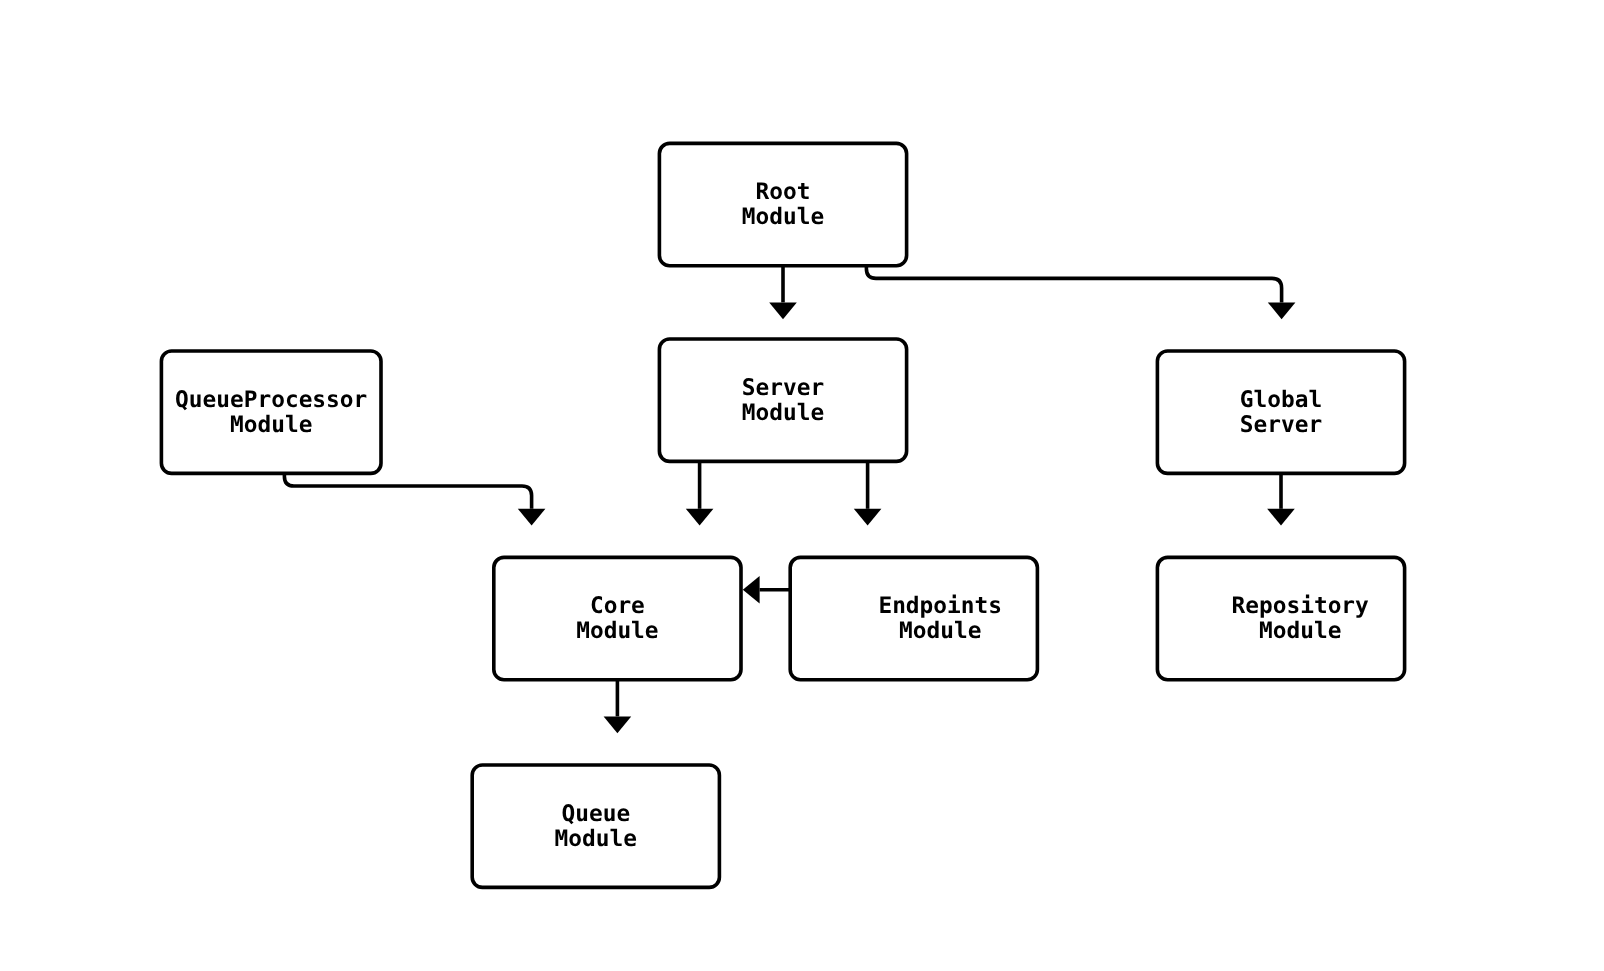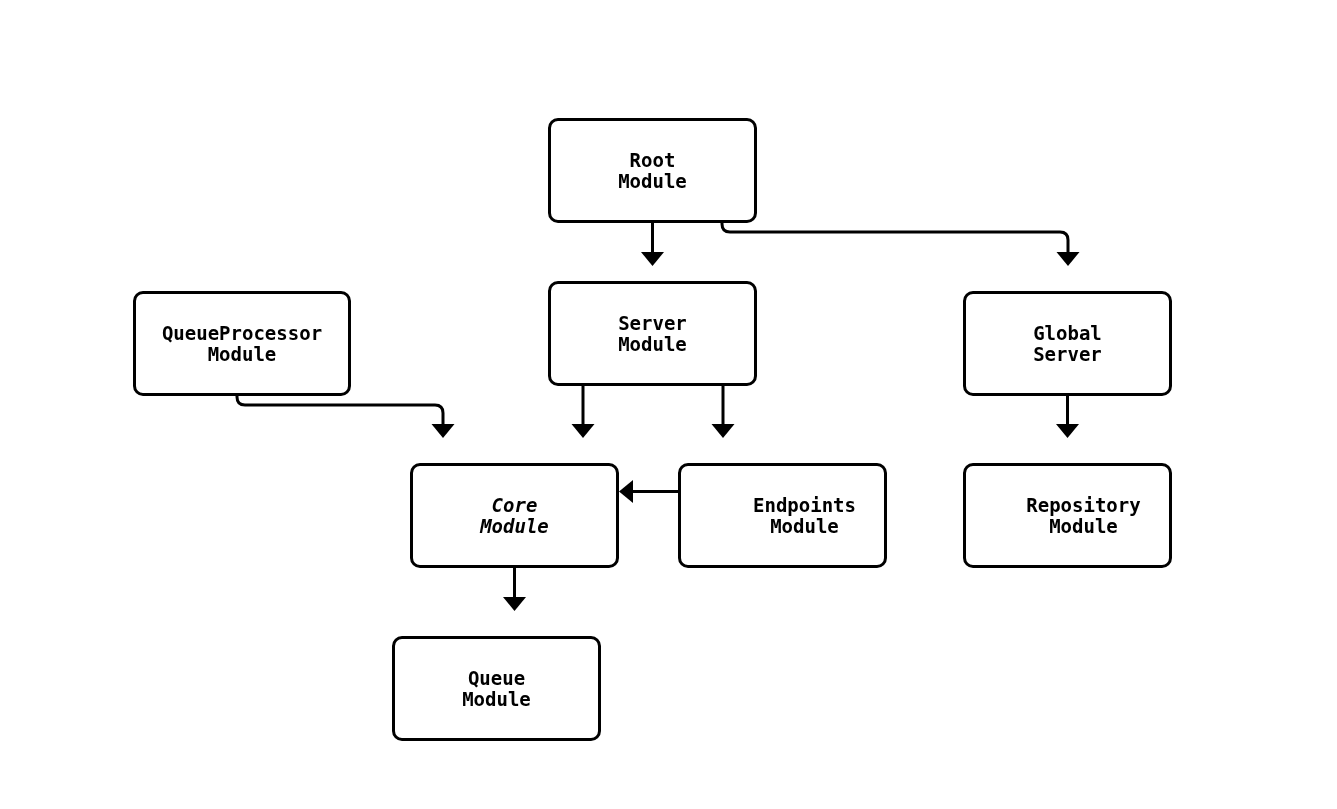--- a/index.html
+++ b/index.html
@@ -46,25 +46,25 @@
   }
   .node .label {
     font-size: 19px;
     font-weight: bold;
     line-height: 21px;
     color: #000000;
     text-align: center;
     white-space: pre-line;
   }
   .node-root            { left: 548px; top: 93px;  }
-  .node-queue-processor { left: 133px; top: 266px; width: 218px; }
+  .node-queue-processor { left: 133px; top: 266px; width: 186px; }
   .node-server          { left: 548px; top: 256px; }
   .node-global          { left: 963px; top: 266px; }
-  .node-core            { left: 410px; top: 438px; font-style: italic; }
-  .node-endpoints       { left: 678px; top: 438px; padding-left: 44px; }
+  .node-core            { left: 410px; top: 438px; }
+  .node-endpoints       { left: 657px; top: 438px; padding-left: 44px; }
   .node-repository      { left: 963px; top: 438px; padding-left: 32px; }
   .node-queue           { left: 392px; top: 611px; }
 </style>
 </head>
 <body>
 
 <div class="canvas">
 
   <svg class="edges" viewBox="0 0 1337 809" xmlns="http://www.w3.org/2000/svg">
 

